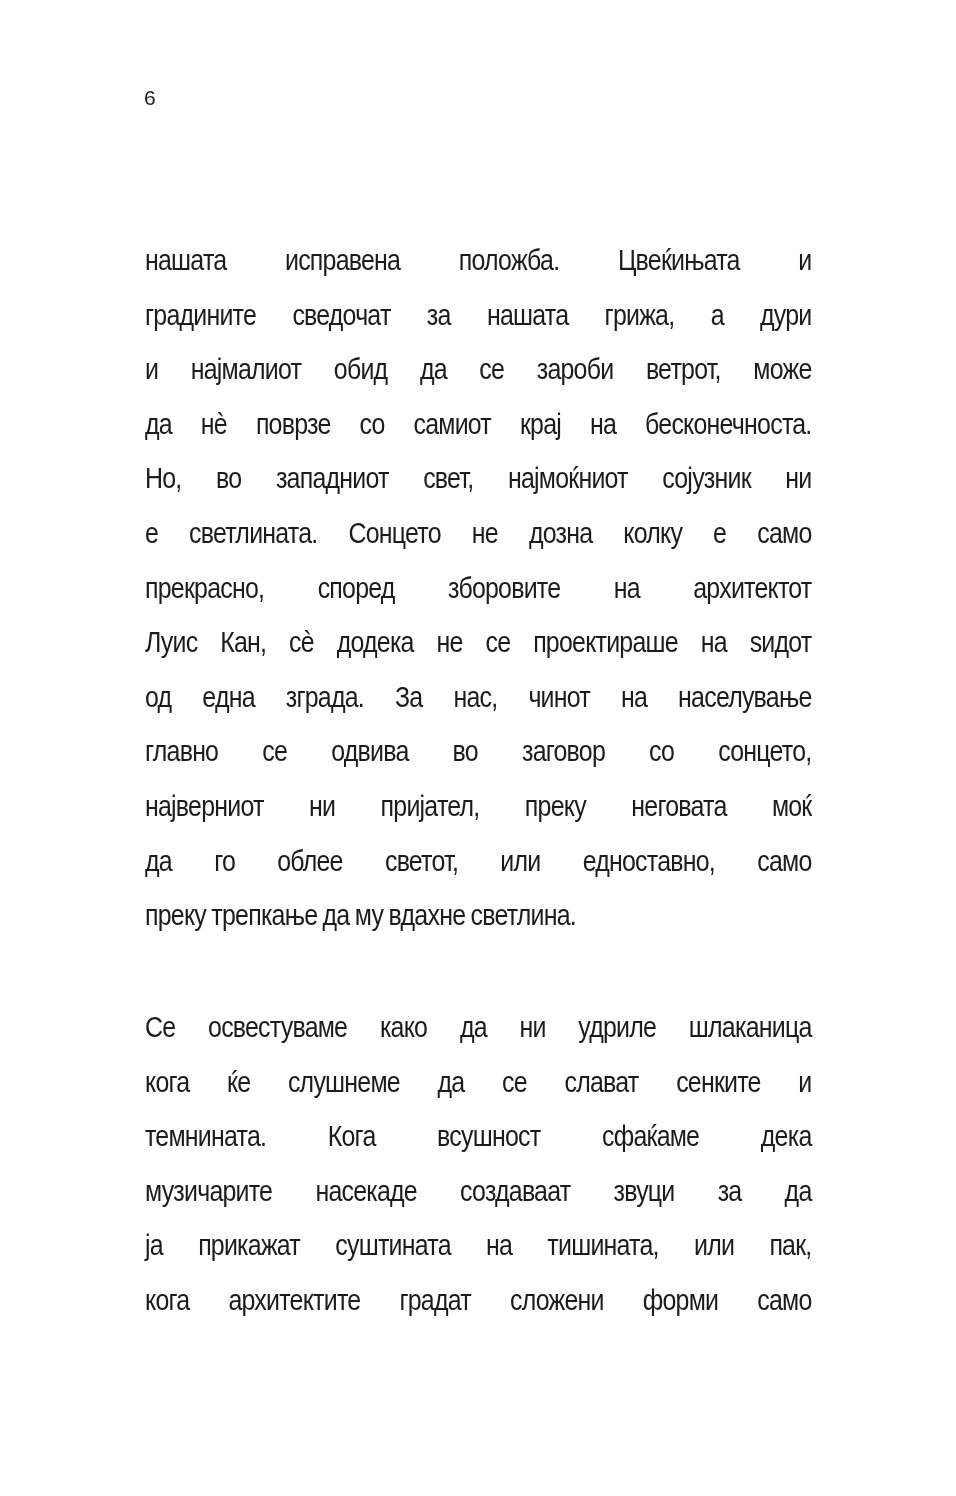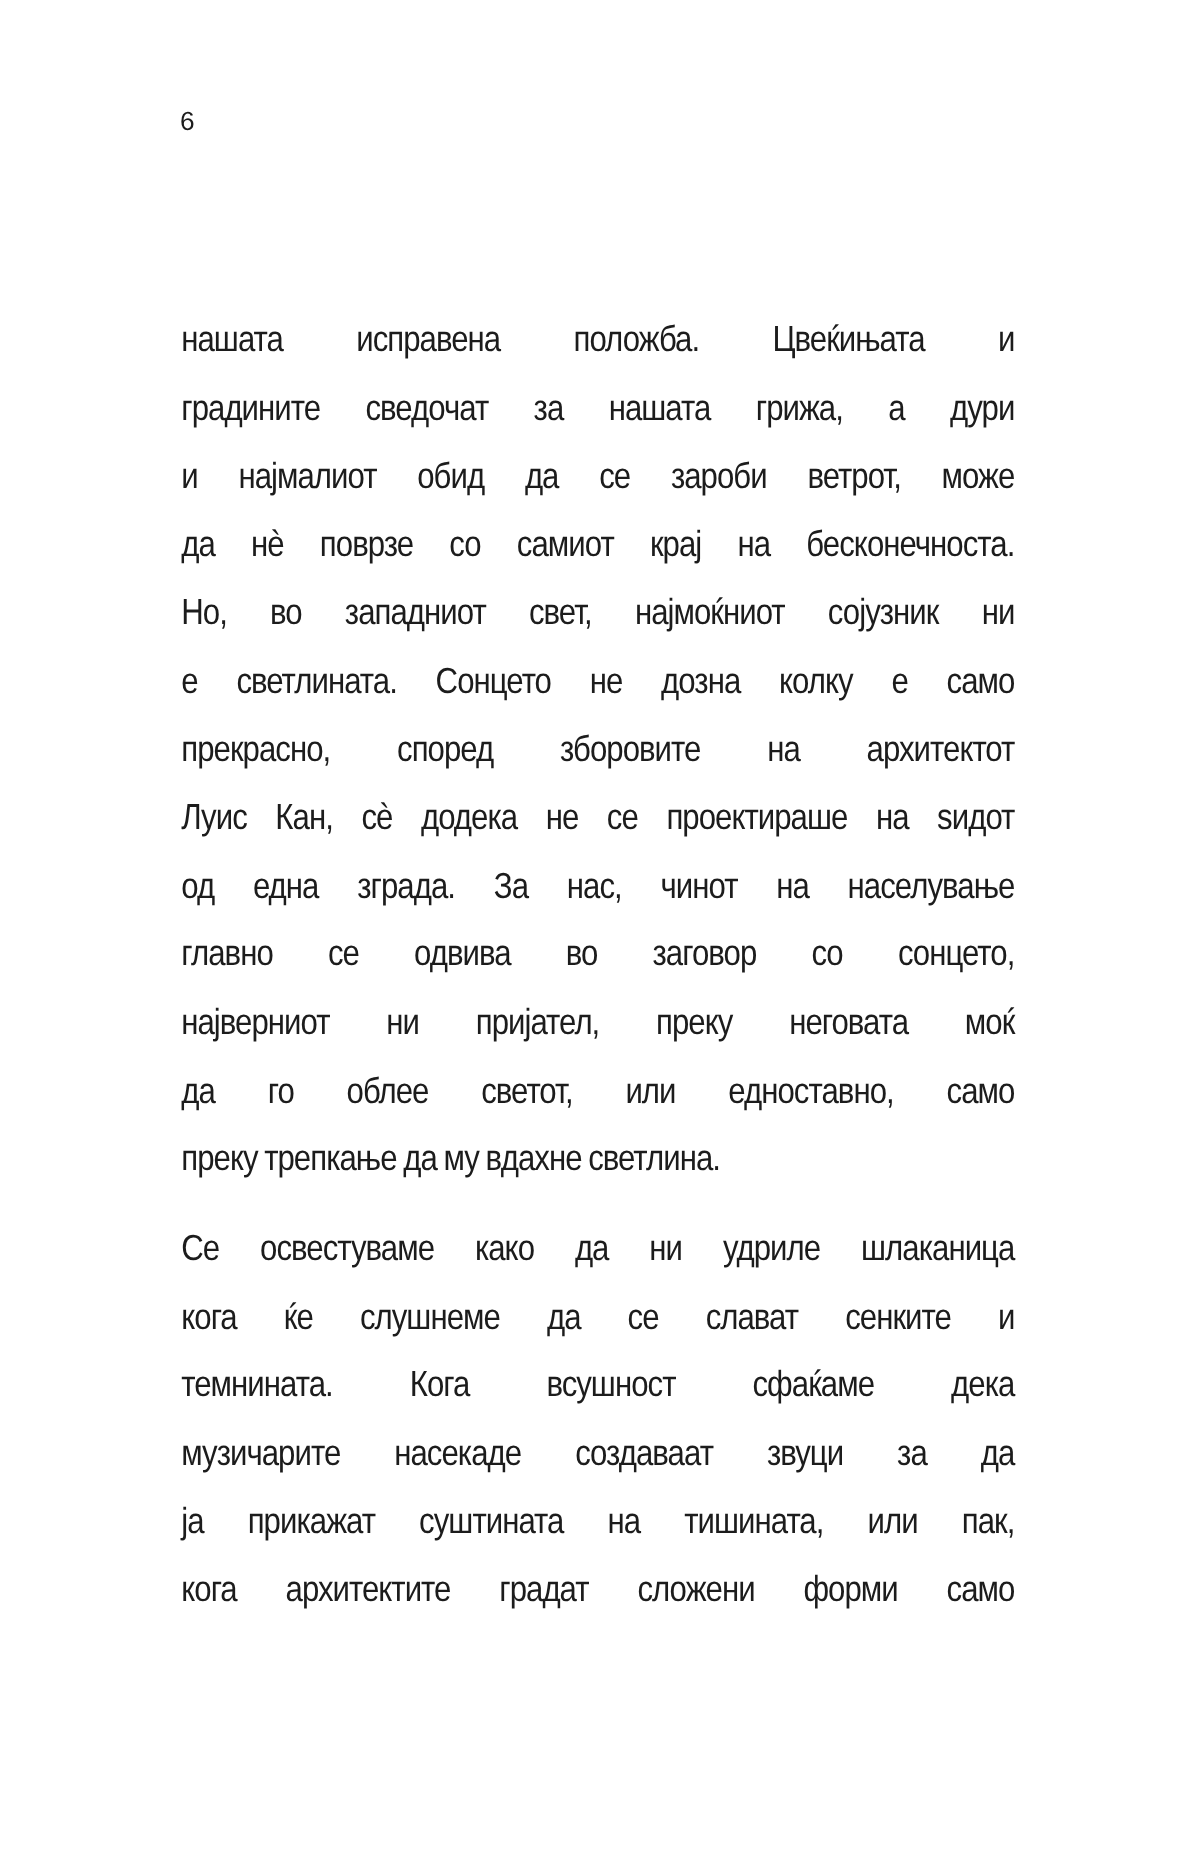--- a/index.html
+++ b/index.html
@@ -19,24 +19,23 @@
       position: absolute;
       left: 144px;
       top: 86px;
       font-size: 21px;
       line-height: 24px;
     }
     .paragraph {
       position: absolute;
       left: 145px;
       width: 667px;
-      margin-top: 12px;
     }
     .p1 { top: 241px; }
-    .p2 { top: 968px; }
+    .p2 { top: 1008px; }
     .line {
       display: block;
       height: 54.6px;
       line-height: 38px;
       font-size: 29px;
       letter-spacing: -0.9px;
       word-spacing: -1px;
       transform: scaleX(0.86);
       transform-origin: left center;
       width: 775px;

